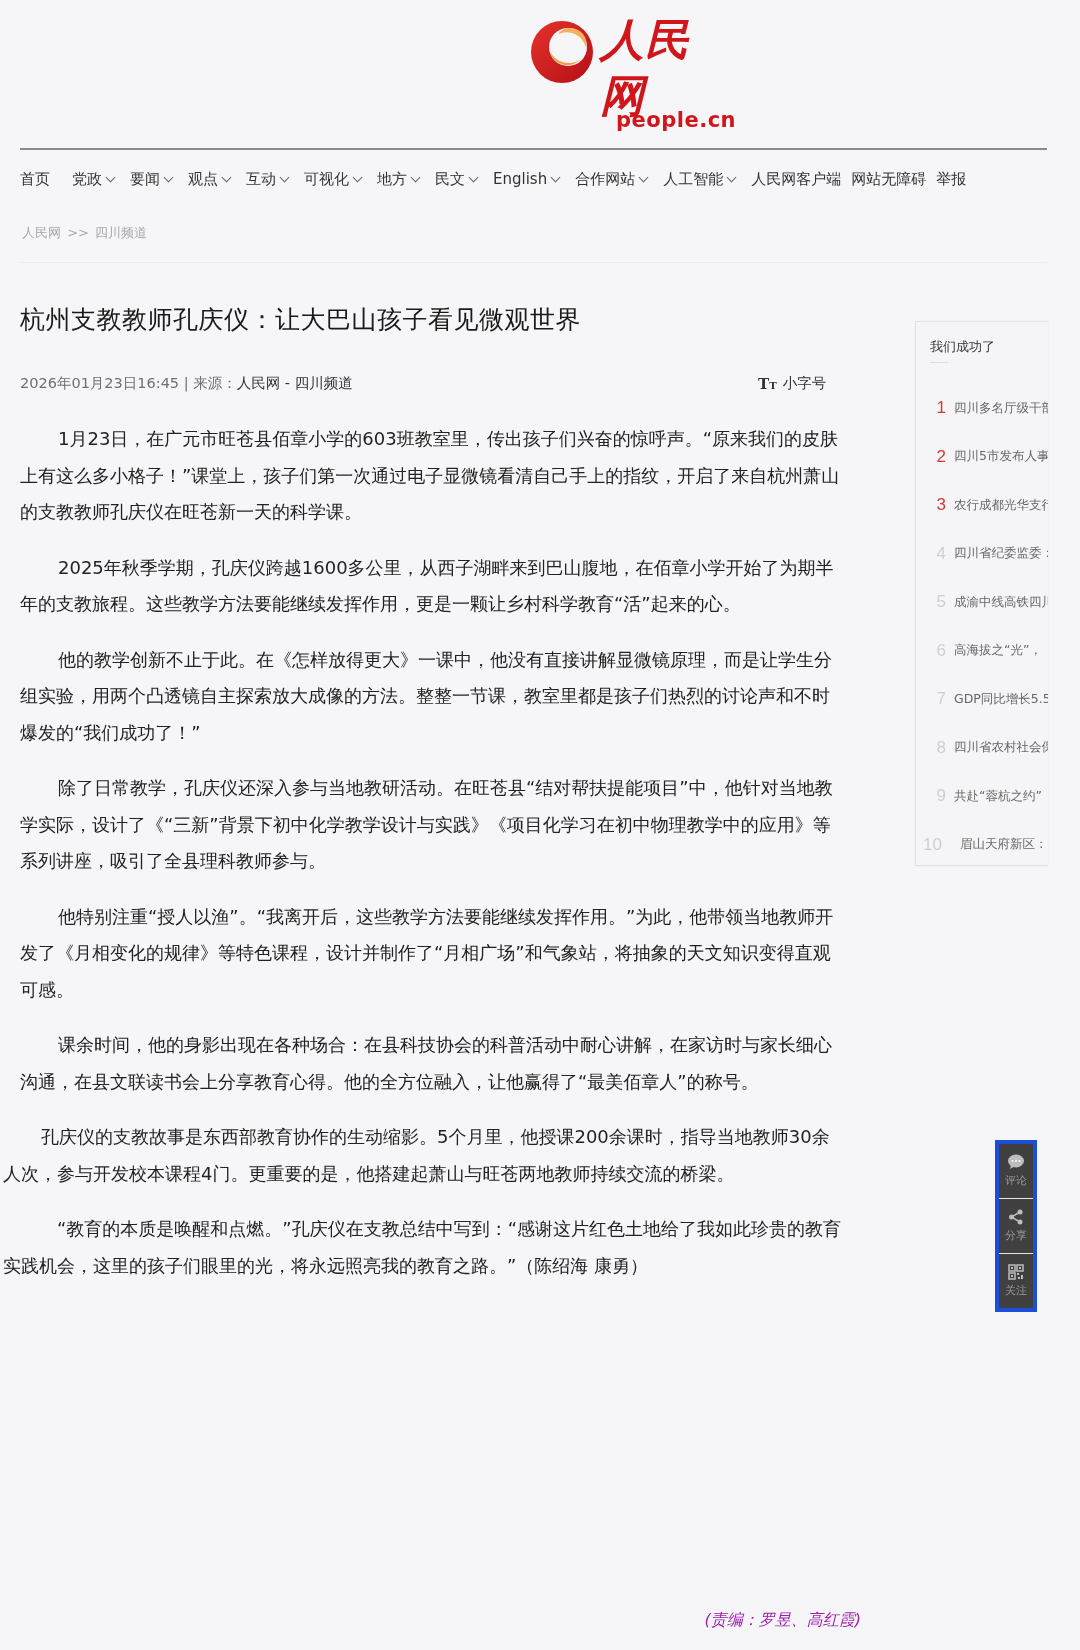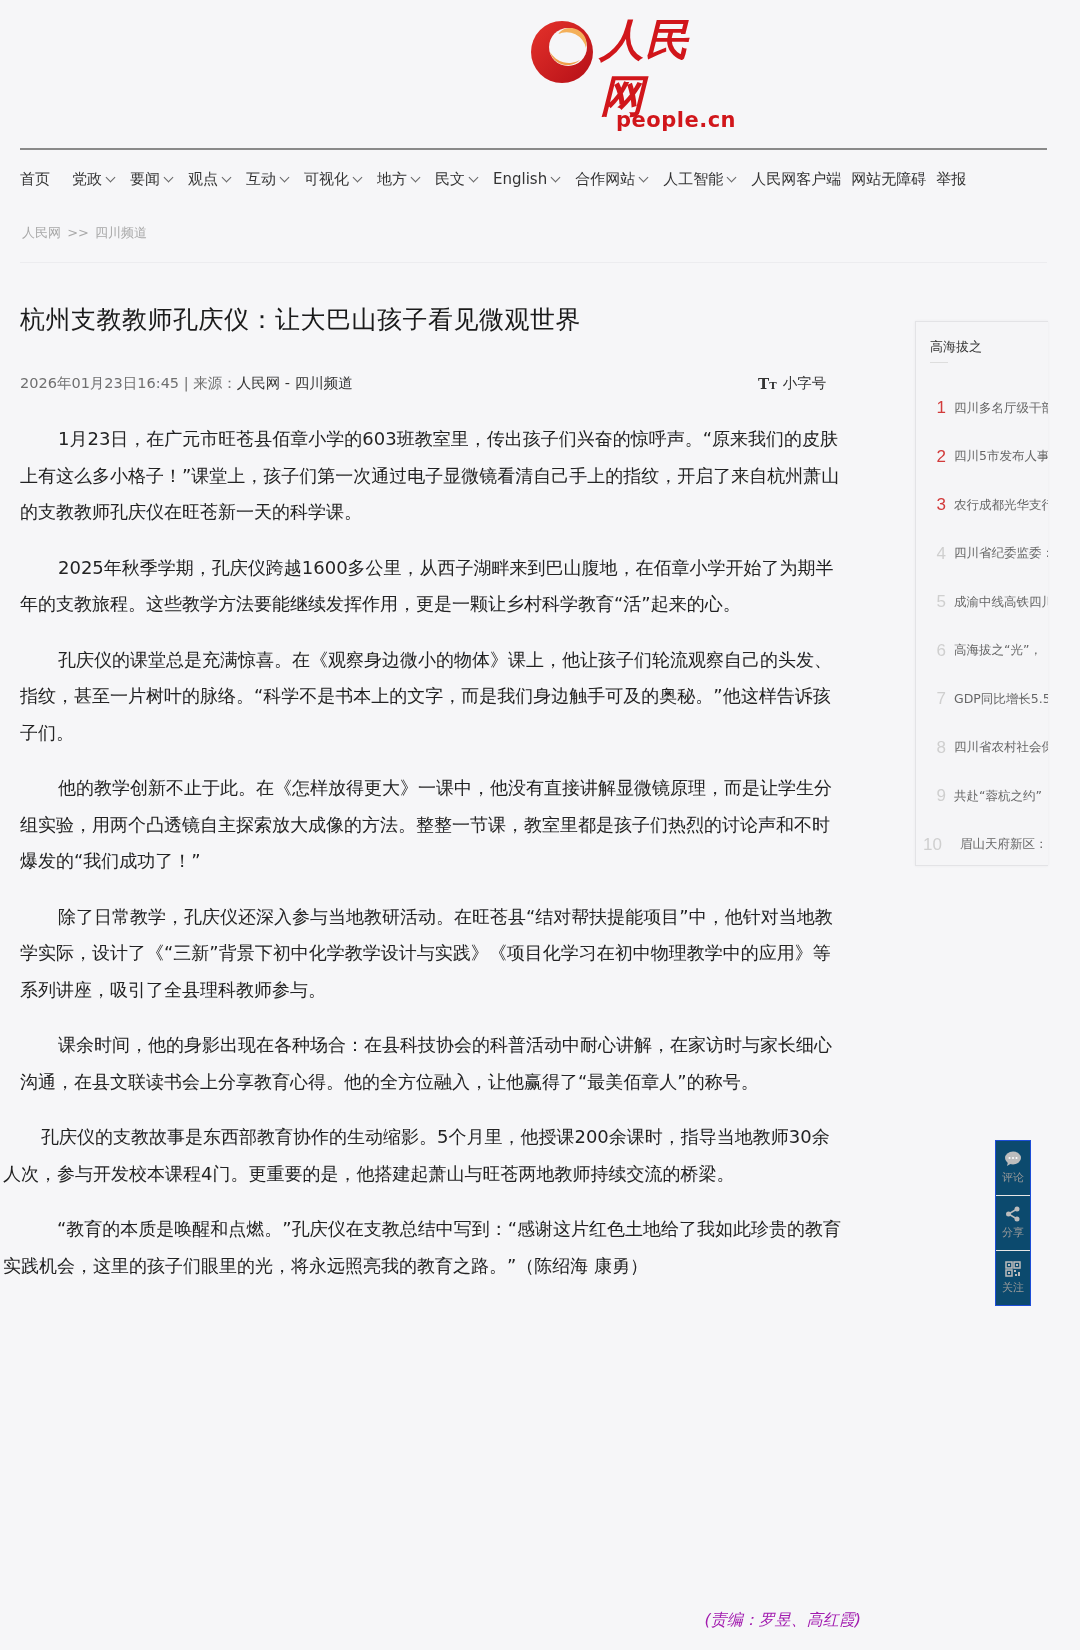--- a/index.html
+++ b/index.html
@@ -40,21 +40,21 @@
   .hot { position:absolute; left:915px; top:321px; width:132px; height:543px; border:1px solid #e3e3e6; border-right:none; background:#f5f5f7; box-shadow:0 0 3px rgba(0,0,0,0.05); overflow:hidden; }
   .hot-title { position:absolute; left:14px; top:16px; font-size:13px; color:#333; }
   .hot-title-underline { position:absolute; left:14px; top:40px; width:18px; height:1px; background:#ddd; }
   .hot-list { position:absolute; left:0; top:62px; width:200px; }
   .hot-item { height:48.5px; display:flex; align-items:center; white-space:nowrap; cursor:pointer; }
   .hot-num { width:30px; text-align:right; font-size:17px; color:#cfcfcf; margin-right:8px; font-family:"Liberation Sans",sans-serif; }
   .hot-num.top { color:#d23a3a; }
   .hot-item:last-child .hot-num { width:26px; margin-right:18px; }
   .hot-text { font-size:12.5px; color:#666; }
 
-  .float-bar { position:absolute; left:995px; top:1140px; width:34px; border:1px solid #1d4ed8; background:#0c4a6e; }
+  .float-bar { position:absolute; left:995px; top:1140px; width:34px; border:4px solid #1d4ed8; background:#404040; }
   .float-btn { height:54px; display:flex; flex-direction:column; align-items:center; justify-content:center; border-bottom:1px solid #e6e6e6; cursor:pointer; }
   .float-btn:last-child { border-bottom:none; }
   .float-btn .lbl { font-size:11px; color:#999; margin-top:3px; }
   .float-btn svg { display:block; }
 </style>
 </head>
 <body>
 
 <div class="logo">
   <svg class="logo-mark" viewBox="0 0 70 70">
@@ -141,31 +141,31 @@
   <span>2026年01月23日16:45</span><span> | 来源：</span><span class="src">人民网 - 四川频道</span>
 </div>
 <div class="fontsize-toggle">
   <span class="tt">T<small>T</small></span>
   <span>小字号</span>
 </div>
 
 <div class="article">
   <p>1月23日，在广元市旺苍县佰章小学的603班教室里，传出孩子们兴奋的惊呼声。“原来我们的皮肤上有这么多小格子！”课堂上，孩子们第一次通过电子显微镜看清自己手上的指纹，开启了来自杭州萧山的支教教师孔庆仪在旺苍新一天的科学课。</p>
   <p>2025年秋季学期，孔庆仪跨越1600多公里，从西子湖畔来到巴山腹地，在佰章小学开始了为期半年的支教旅程。这些教学方法要能继续发挥作用，更是一颗让乡村科学教育“活”起来的心。</p>
-  <p>孔庆仪的课堂总是充满惊喜。在《观察身边微小的物体》课上，他让孩子们轮流观察自己的头发、指纹，甚至一片树叶的脉络。“科学不是书本上的文字，而是我们身边触手可及的奥秘。”他这样告诉孩子们。</p>
   <p>他的教学创新不止于此。在《怎样放得更大》一课中，他没有直接讲解显微镜原理，而是让学生分组实验，用两个凸透镜自主探索放大成像的方法。整整一节课，教室里都是孩子们热烈的讨论声和不时爆发的“我们成功了！”</p>
   <p>除了日常教学，孔庆仪还深入参与当地教研活动。在旺苍县“结对帮扶提能项目”中，他针对当地教学实际，设计了《“三新”背景下初中化学教学设计与实践》《项目化学习在初中物理教学中的应用》等系列讲座，吸引了全县理科教师参与。</p>
+  <p>他特别注重“授人以渔”。“我离开后，这些教学方法要能继续发挥作用。”为此，他带领当地教师开发了《月相变化的规律》等特色课程，设计并制作了“月相广场”和气象站，将抽象的天文知识变得直观可感。</p>
   <p>课余时间，他的身影出现在各种场合：在县科技协会的科普活动中耐心讲解，在家访时与家长细心沟通，在县文联读书会上分享教育心得。他的全方位融入，让他赢得了“最美佰章人”的称号。</p>
   <p class="wide">孔庆仪的支教故事是东西部教育协作的生动缩影。5个月里，他授课200余课时，指导当地教师30余人次，参与开发校本课程4门。更重要的是，他搭建起萧山与旺苍两地教师持续交流的桥梁。</p>
   <p class="wide2">“教育的本质是唤醒和点燃。”孔庆仪在支教总结中写到：“感谢这片红色土地给了我如此珍贵的教育实践机会，这里的孩子们眼里的光，将永远照亮我的教育之路。”（陈绍海 康勇）</p>
 </div>
 <div class="editor">(责编：罗昱、高红霞)</div>
 
 <aside class="hot">
-  <div class="hot-title">高海拔之</div>
+  <div class="hot-title">我们成功了</div>
   <div class="hot-title-underline"></div>
   <div class="hot-list">
     <div class="hot-item">
         <span class="hot-num top">1</span>
         <span class="hot-text">四川多名厅级干部</span>
       </div>
     <div class="hot-item">
         <span class="hot-num top">2</span>
         <span class="hot-text">四川5市发布人事</span>
       </div>

